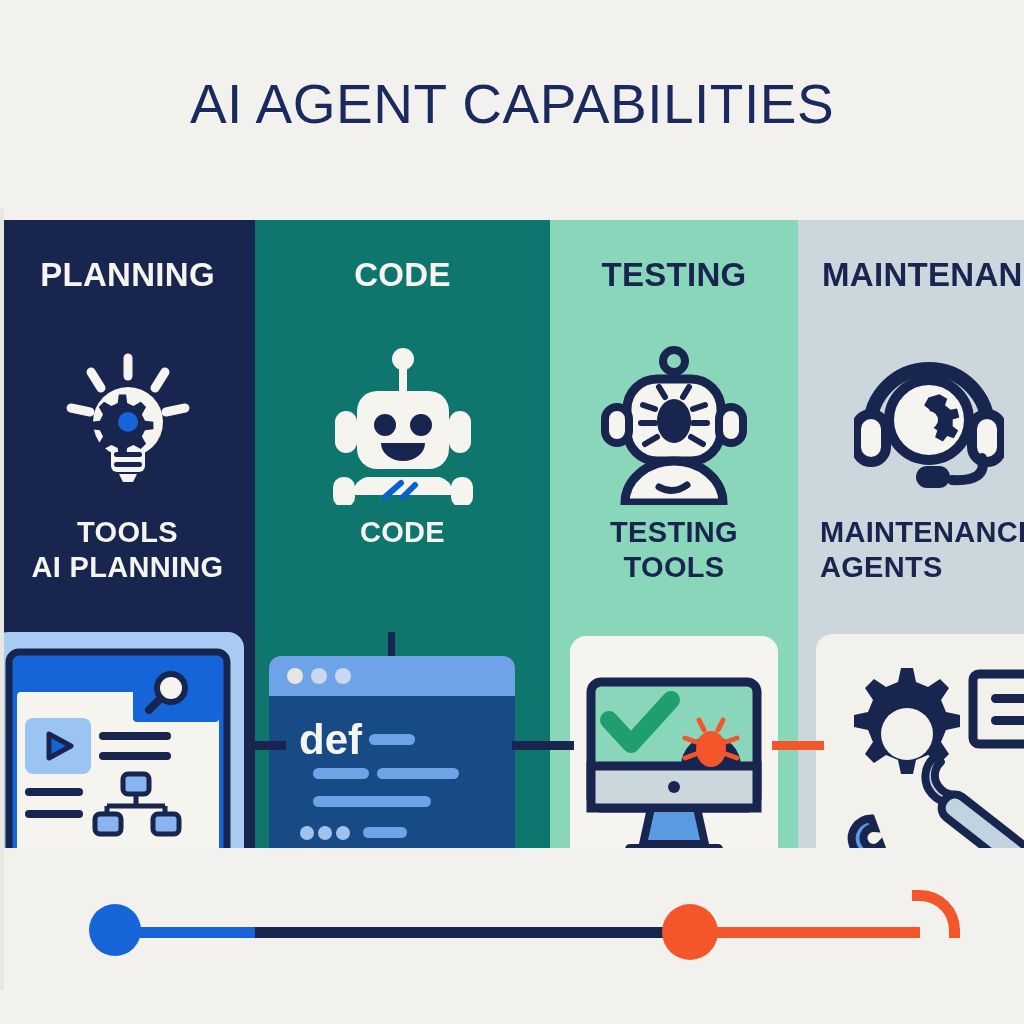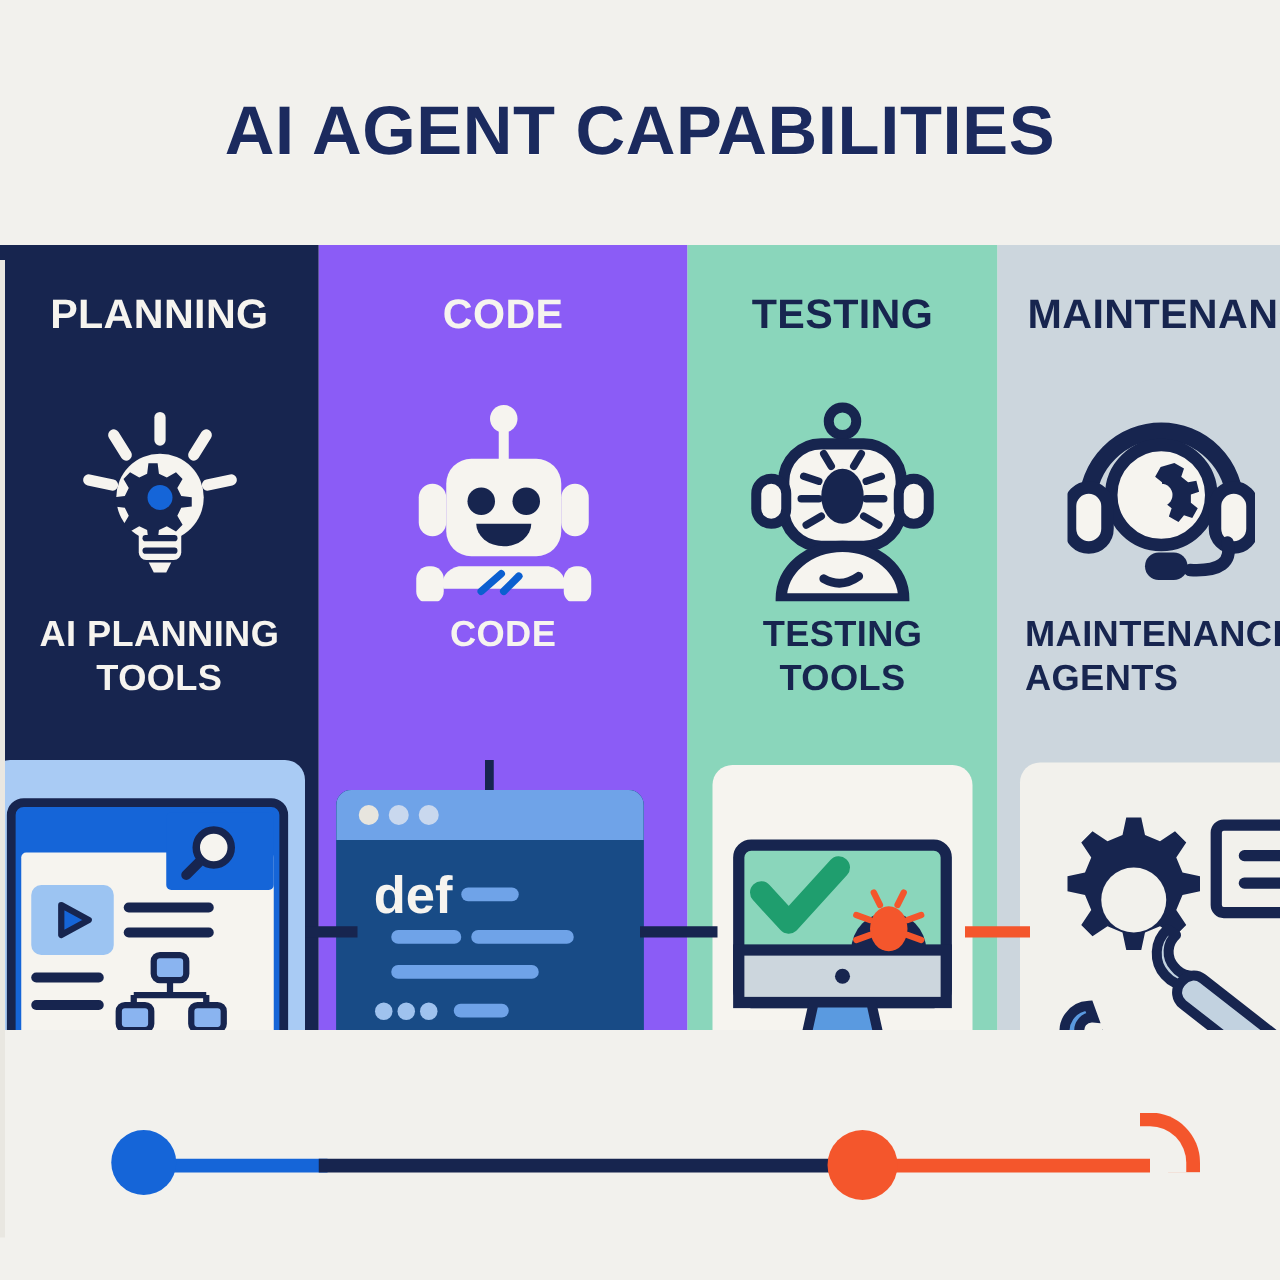--- a/index.html
+++ b/index.html
@@ -18,39 +18,39 @@
   
   .title-block {
     position:absolute;
     top:0; left:0; width:1024px; height:208px;
     display:flex; flex-direction:column;
     align-items:center; justify-content:center;
     background:#f2f1ed;
   }
   .title-line {
     font-size:55px;
-    font-weight:bold;
+    font-weight:normal;
     letter-spacing:0.5px;
     color:#1b2a5e;
     line-height:1.18;
     text-align:left;
     white-space:nowrap;
     text-shadow:0 1px 0 rgba(255,255,255,0.6);
   }
 
   
   .columns {
     position:absolute;
-    top:196px; left:0;
+    top:220px; left:0;
     width:1024px; height:628px;
     display:flex;
   }
   .col { position:relative; height:100%; overflow:hidden; }
   .col-1 { width:255px; background:#17254f; }
-  .col-2 { width:295px; background:#8b5cf6; }
+  .col-2 { width:295px; background:#0f766e; }
   .col-3 { width:248px; background:#8ad6bb; }
   .col-4 { width:226px; background:#ccd6dd; }
 
   .col-head {
     position:absolute;
     top:36px; left:0; width:100%;
     text-align:center;
     font-size:33px; font-weight:bold;
     line-height:1.16;
     letter-spacing:0.3px;
@@ -79,21 +79,21 @@
     top:130px;
   }
   .col-2 .col-icon { top:125px; }
   .col-3 .col-icon { top:125px; }
   .col-4 .col-icon { top:122px; left:calc(50% + 18px); }
 
   
   .card {
     position:absolute;
     border-radius:16px;
-    display:flex; align-items:flex-end; justify-content:center;
+    display:flex; align-items:center; justify-content:center;
   }
   .card-1 {
     left:-8px; top:412px; width:252px; height:260px;
     background:#a9cbf4;
   }
   .card-2 {
     left:14px; top:436px; width:246px; height:216px;
     background:#184b86; border-radius:12px;
   }
   .card-3 {
@@ -177,22 +177,22 @@
           <rect x="61" y="102" width="28" height="5" rx="2.5" fill="#17254f"></rect>
           <rect x="61" y="112" width="28" height="5" rx="2.5" fill="#17254f"></rect>
           <path d="M66 124 h18 l-4 8 h-10 z" fill="#f6f4ef"></path>
 
           <path d="M75 50 l7 0 1 8 6 3 7-4 5 5 -4 7 3 6 8 1 0 7 -8 1 -3 6 4 7 -5 5 -7-4 -6 3 -1 8 -7 0 -1-8 -6-3 -7 4 -5-5 4-7 -3-6 -8-1 0-7 8-1 3-6 -4-7 5-5 7 4 6-3 z" fill="#17254f" transform="translate(-13,-8) scale(1.05)"></path>
           <circle cx="75" cy="72" r="10" fill="#1565d8"></circle>
         </svg>
       </div>
 
       <div class="col-sub">
+        <div>TOOLS</div>
         <div>AI PLANNING</div>
-        <div>TOOLS</div>
       </div>
 
       <div class="card card-1">
         <svg width="230" height="232" viewBox="0 0 230 232">
           <rect x="6" y="6" width="218" height="220" rx="10" fill="#1565d8" stroke="#17254f" stroke-width="7"></rect>
           <rect x="14" y="46" width="202" height="172" rx="4" fill="#f6f4ef"></rect>
           <rect x="130" y="14" width="86" height="62" rx="4" fill="#1565d8"></rect>
 
           <circle cx="168" cy="42" r="14" fill="#f6f4ef" stroke="#17254f" stroke-width="6"></circle>
           <line x1="156" y1="54" x2="146" y2="64" stroke="#17254f" stroke-width="8" stroke-linecap="round"></line>

